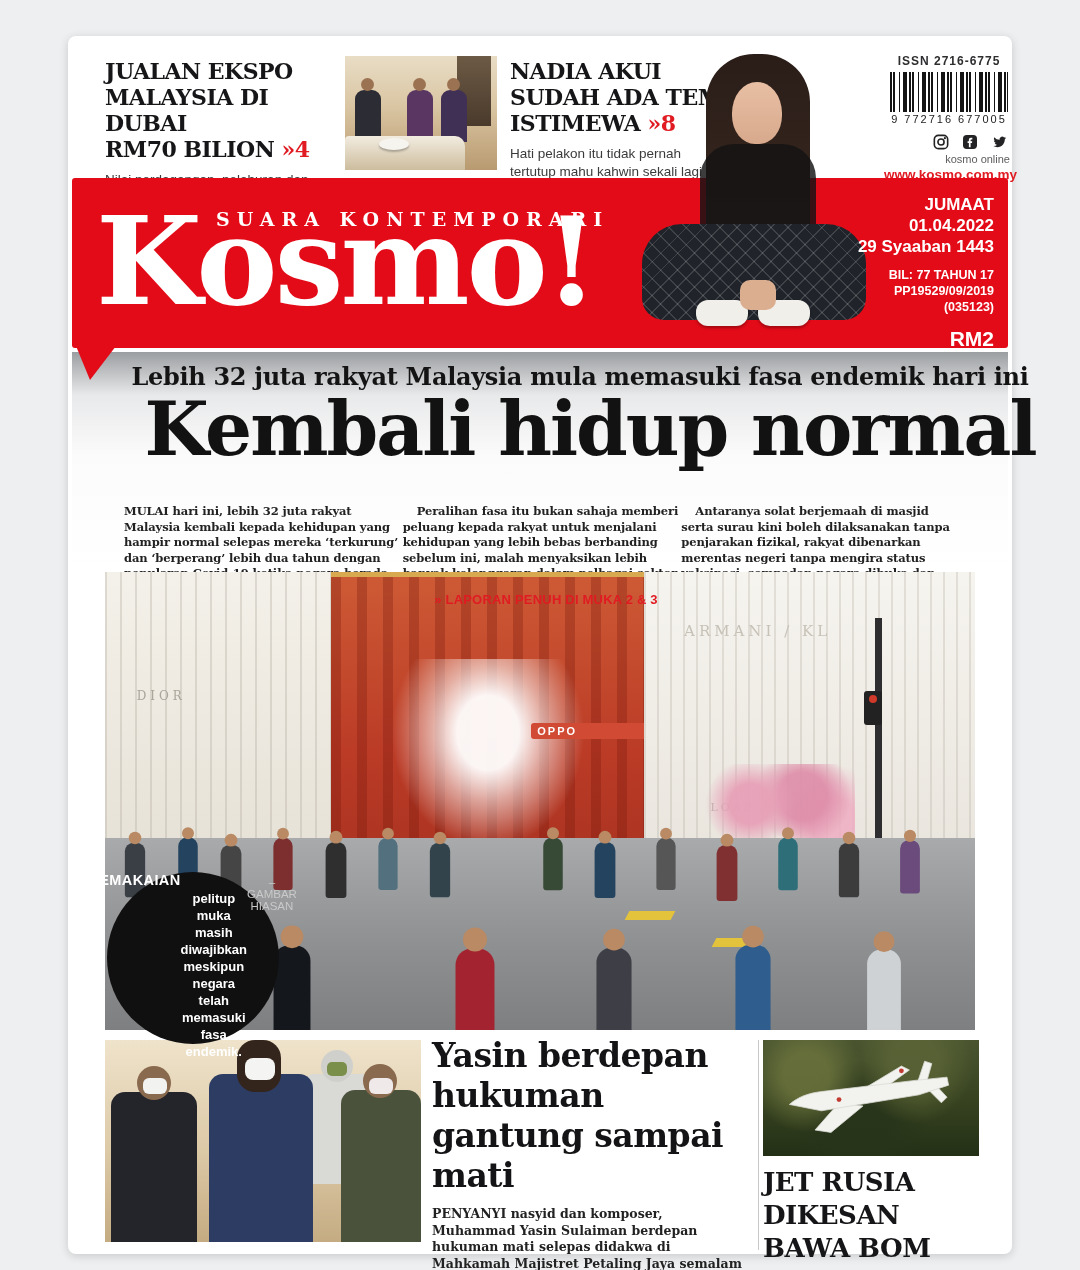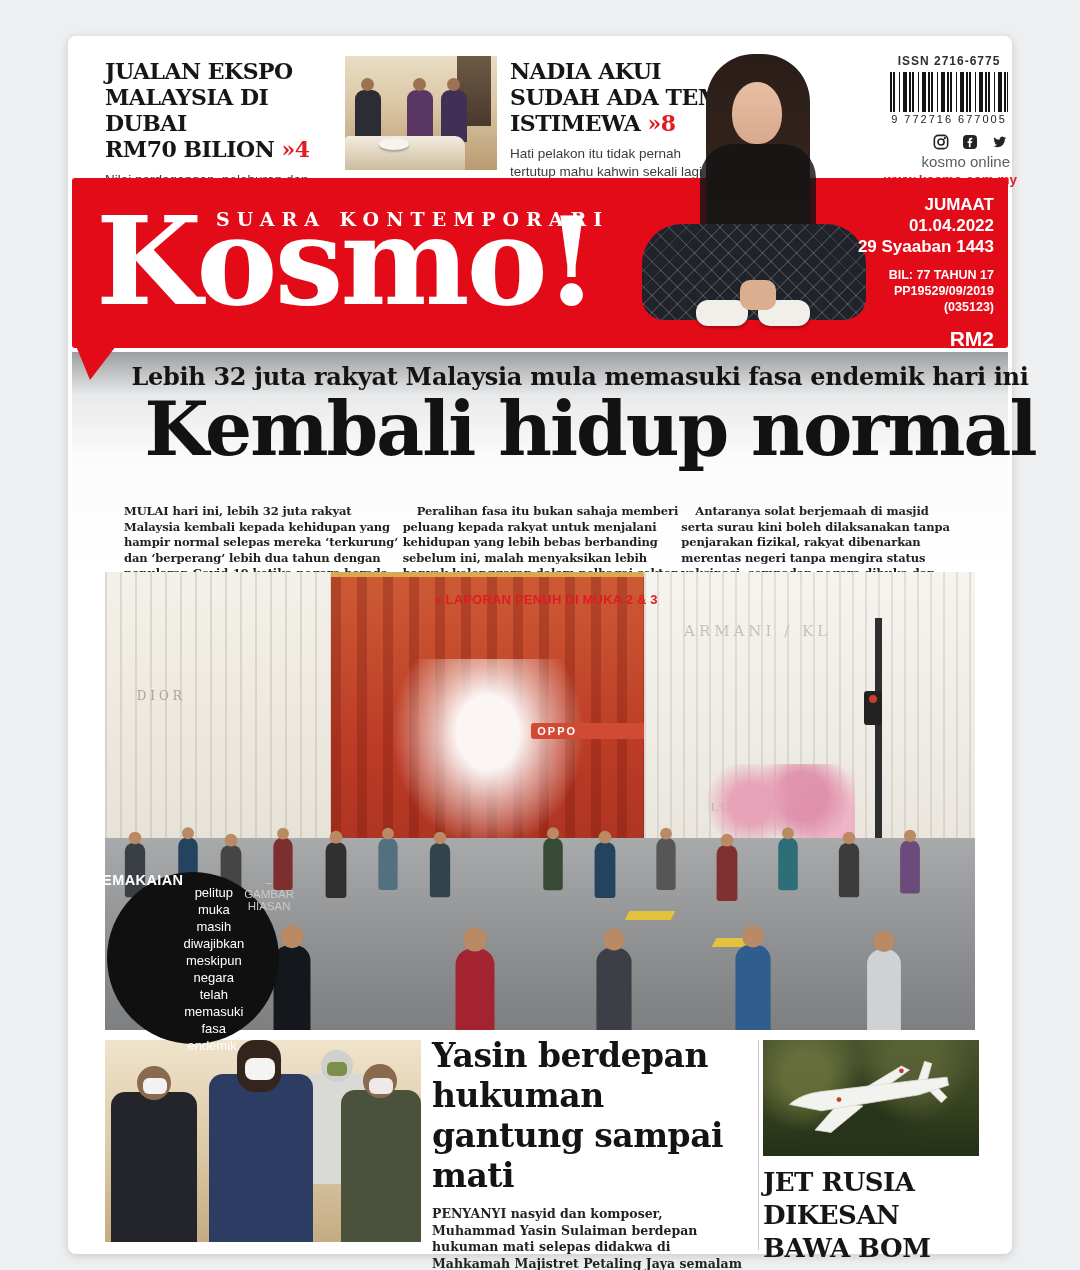--- a/index.html
+++ b/index.html
@@ -54,21 +54,21 @@
   
   .issnblk{position:absolute;left:816px;top:18px;width:130px;text-align:center}
   .issn-label{font-size:12px;letter-spacing:1px;color:#2e2e30;font-weight:bold}
   .barcode{
     margin:4px auto 0;width:118px;height:40px;
     background:repeating-linear-gradient(90deg,#141414 0 2px,#fff 2px 3px,#141414 3px 5px,#fff 5px 9px,#141414 9px 10px,#fff 10px 13px,#141414 13px 17px,#fff 17px 19px);
   }
   .barcode-digits{font-size:11px;letter-spacing:2px;color:#1c1c1c;margin-top:1px}
   .social-row{margin-top:9px;display:flex;justify-content:flex-end;gap:13px;padding-right:6px}
   .social-row svg{display:block}
-  .social-caption{font-size:15px;color:#5c5c5e;text-align:right;padding-right:4px;margin-top:3px}
+  .social-caption{font-size:11px;color:#5c5c5e;text-align:right;padding-right:4px;margin-top:3px}
   .website{font-size:13.5px;font-weight:bold;text-align:right;padding-right:2px;margin-top:2px;color:#e01b22}
 
   
   .redband{position:absolute;left:4px;top:142px;width:936px;height:170px;background:#e30b17;border-radius:3px;z-index:3}
   .red-tail{
     position:absolute;left:8px;top:310px;width:0;height:0;z-index:4;
     border-left:14px solid transparent;border-right:26px solid transparent;border-top:34px solid #e30b17;
   }
   .tagline{
     position:absolute;left:148px;top:172px;z-index:5;color:#fff;
@@ -166,21 +166,21 @@
   .crowd i:nth-child(18){left:57%;bottom:0;background:#3e3e46;transform:scale(1.35)}
   .crowd i:nth-child(19){left:73%;bottom:1%;background:#2e5d8e;transform:scale(1.35)}
   .crowd i:nth-child(20){left:88%;bottom:0;background:#cfd2d4;transform:scale(1.3)}
 
   .badge{
     position:absolute;left:39px;top:836px;width:172px;height:172px;border-radius:50%;
     background:#101010;z-index:5;color:#fff;text-align:center;
     display:flex;flex-direction:row;justify-content:center;padding:0 14px;box-sizing:border-box;
   }
   .badge-lead{font-size:14.5px;font-weight:bold;letter-spacing:.4px}
-  .badge-text{font-size:13px;font-weight:normal;line-height:17px;margin-top:12px}
+  .badge-text{font-size:13px;font-weight:bold;line-height:17px;margin-top:18px}
   .badge-credit{font-size:11.5px;color:#c9c9c9;margin-top:4px}
 
   
   .yasin-photo{
     position:absolute;left:37px;top:1004px;width:316px;height:202px;overflow:hidden;
     background:linear-gradient(180deg,#efe3cb 0%,#dcc9a6 55%,#c4ab82 100%);
   }
   .yfig{position:absolute;border-radius:14px 14px 0 0}
   .yf1{left:6px;bottom:0;width:86px;height:150px;background:#23252b}
   .yf1::before{content:"";position:absolute;top:-26px;left:26px;width:34px;height:34px;border-radius:50%;background:#8a6a4e}

